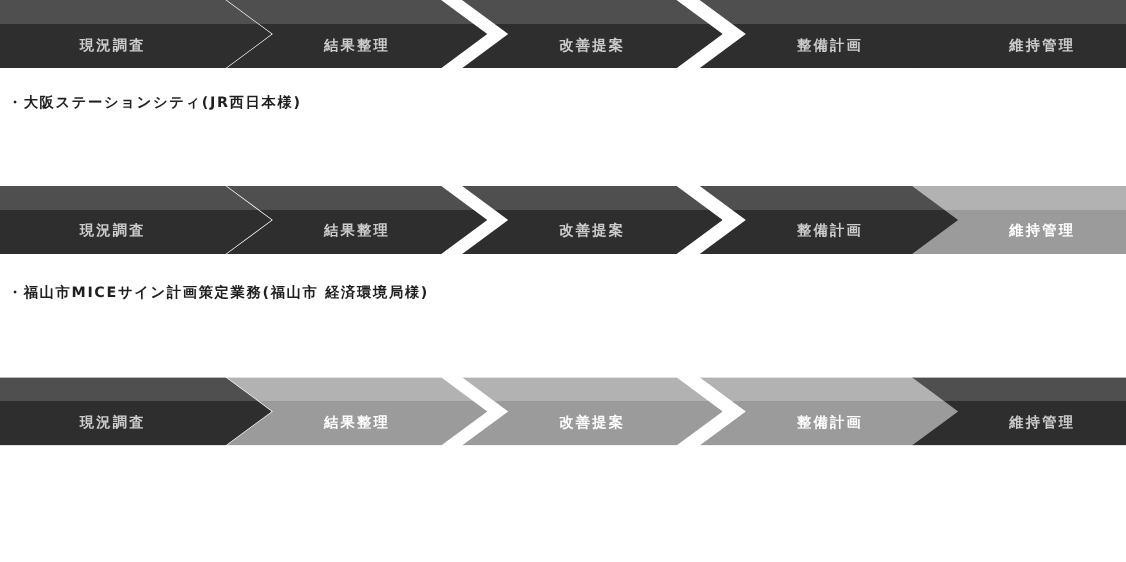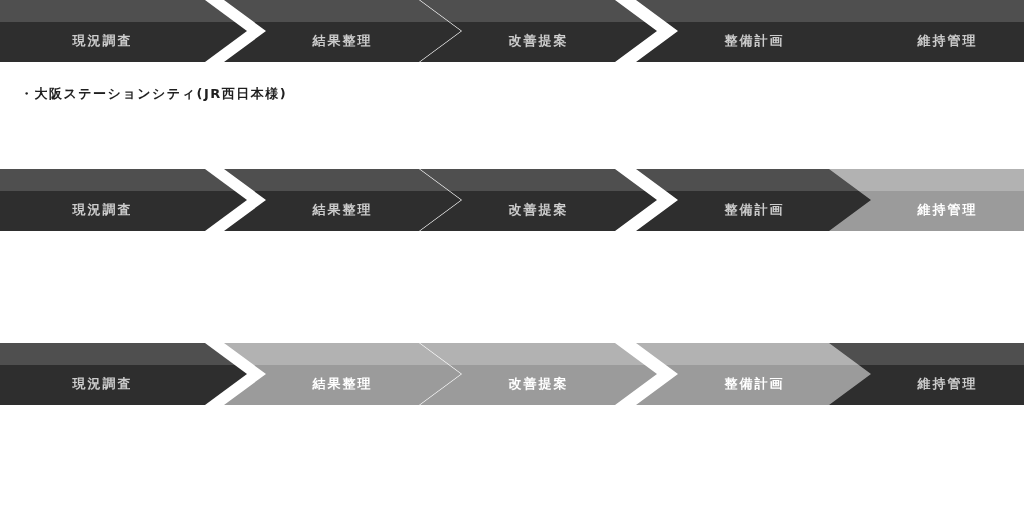--- a/index.html
+++ b/index.html
@@ -51,42 +51,42 @@
     left: 0; width: 247px;
     clip-path: polygon(0 0, 205px 0, 247px 31px, 205px 62px, 0 62px);
     padding-right: 42px;
   }
   .seg.mid {
     width: 237px;
     clip-path: polygon(0 0, 195px 0, 237px 31px, 195px 62px, 0 62px, 42px 31px);
     padding-left: 42px;
     padding-right: 42px;
   }
-  .seg.m1 { left: 224px; }
+  .seg.m1 { left: 206px; }
   .seg.m2 { left: 420px; }
   .seg.m3 { left: 636px; }
   .seg.last {
     left: 829px; width: 195px;
     clip-path: polygon(0 0, 195px 0, 195px 62px, 0 62px, 42px 31px);
     padding-left: 42px;
     font-family: Liberation Serif, serif;
   }
 
   .seg-label {
     font-size: 13px;
     font-weight: bold;
     letter-spacing: 2px;
     white-space: nowrap;
     margin-top: 20px; 
   }
 
   
   .bullets {
     position: absolute;
-    left: 20px;
+    left: 7px;
     margin: 0;
     padding: 0;
     list-style: none;
   }
   .bullets.bullets-1 { top: 83px; }
   .bullets.bullets-2 { top: 256px; }
   .bullets.bullets-3 { top: 428px; }
   .bullets li {
     font-size: 13px;
     line-height: 21px;
@@ -132,20 +132,23 @@
     <div class="seg mid m2" data-state="dark">
       <span class="seg-label">改善提案</span>
     </div>
     <div class="seg mid m3" data-state="dark">
       <span class="seg-label">整備計画</span>
     </div>
     <div class="seg last" data-state="gray">
       <span class="seg-label">維持管理</span>
     </div>
   </div>
+  <ul class="bullets bullets-2">
+    <li>・福山市MICEサイン計画策定業務(福山市 経済環境局様)</li>
+  </ul>
 
   <div class="band band-3">
     <div class="seg first" data-state="dark">
       <span class="seg-label">現況調査</span>
     </div>
     <div class="seg mid m1" data-state="gray">
       <span class="seg-label">結果整理</span>
     </div>
     <div class="seg mid m2" data-state="gray">
       <span class="seg-label">改善提案</span>

